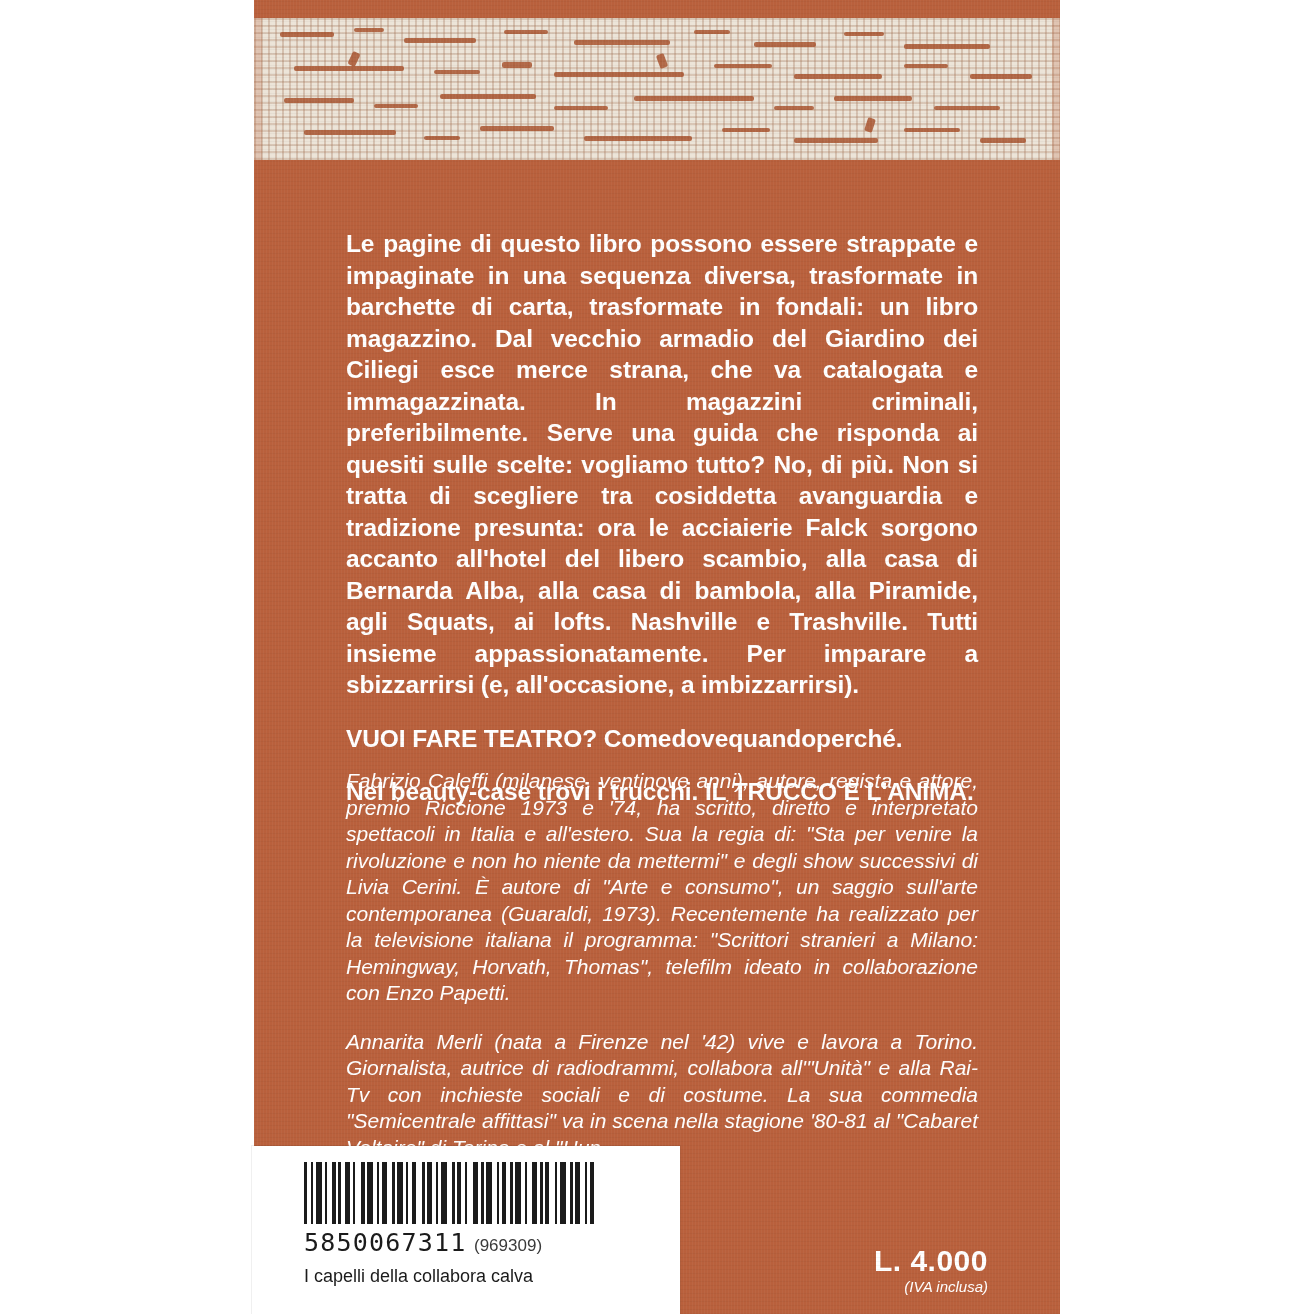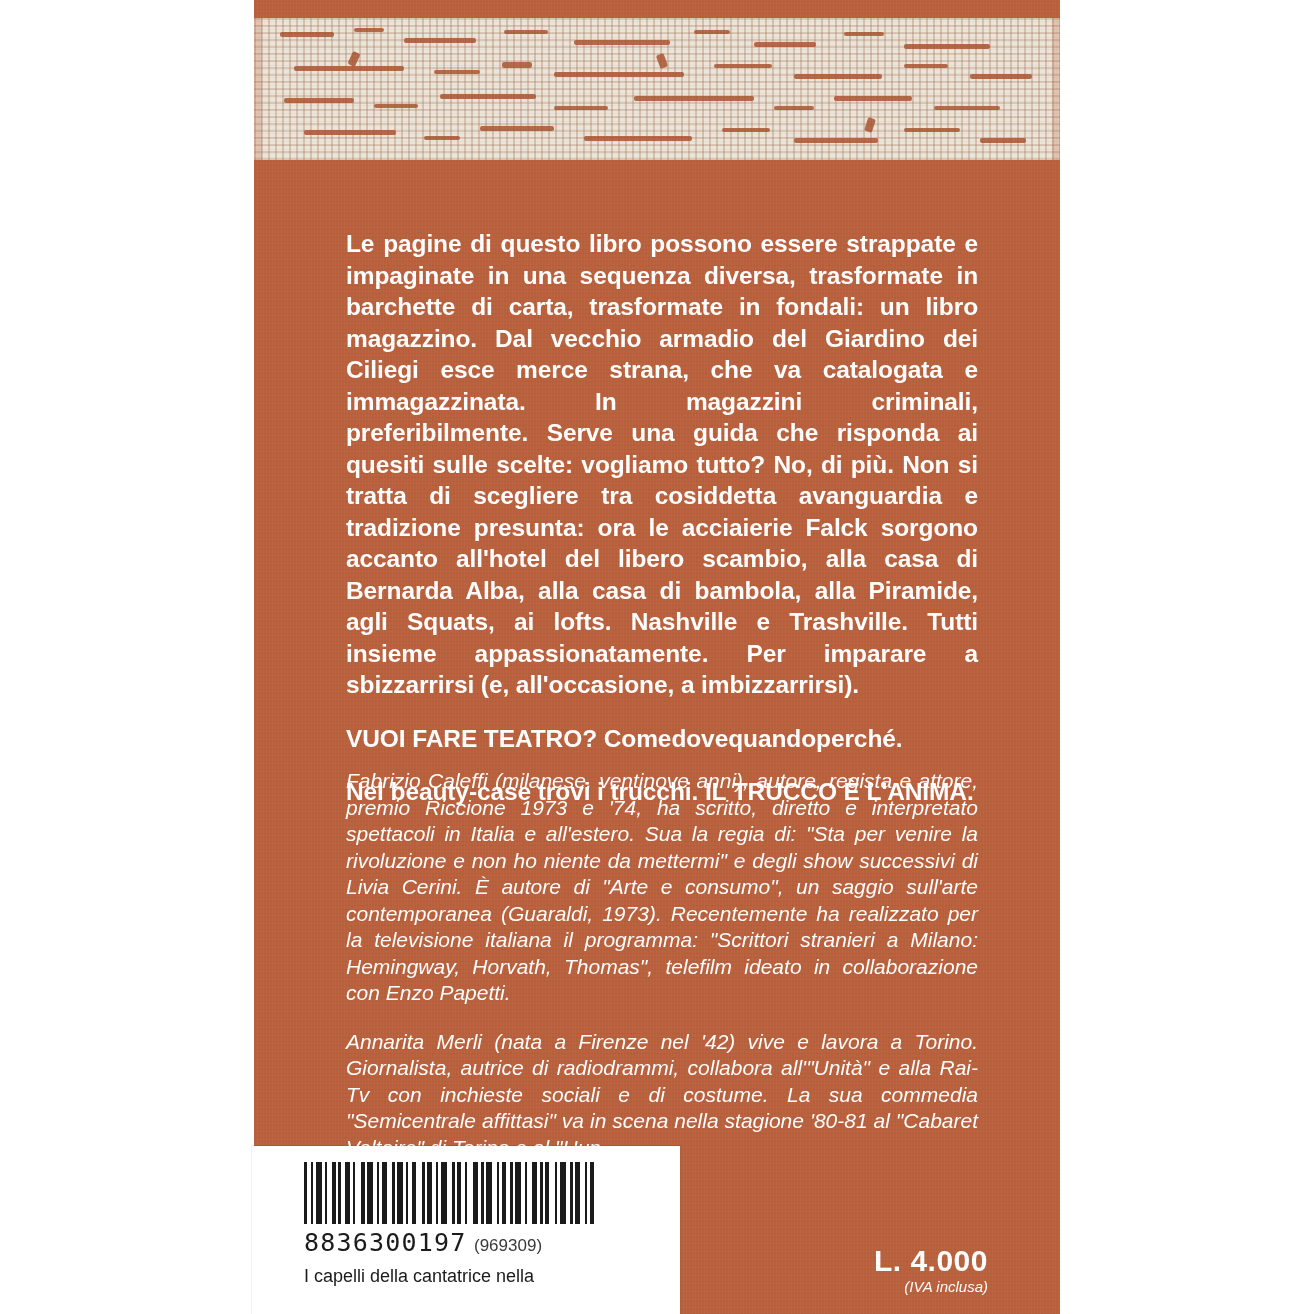--- a/index.html
+++ b/index.html
@@ -324,18 +324,18 @@
       <span style="width:6px"></span>
         <span style="width:4px;background:#fff"></span>
       <span style="width:3px"></span>
         <span style="width:2px;background:#fff"></span>
       <span style="width:5px"></span>
         <span style="width:5px;background:#fff"></span>
       <span style="width:2px"></span>
         <span style="width:3px;background:#fff"></span>
       <span style="width:4px"></span>
     </div>
-    <div class="barcode-number">8836300197</div>
+    <div class="barcode-number">5850067311</div>
     <div class="barcode-paren">(969309)</div>
-    <div class="barcode-title">I capelli della cantatrice nella</div>
+    <div class="barcode-title">I capelli della collabora calva</div>
   </div>
 
 </div>
 
 </body></html>

